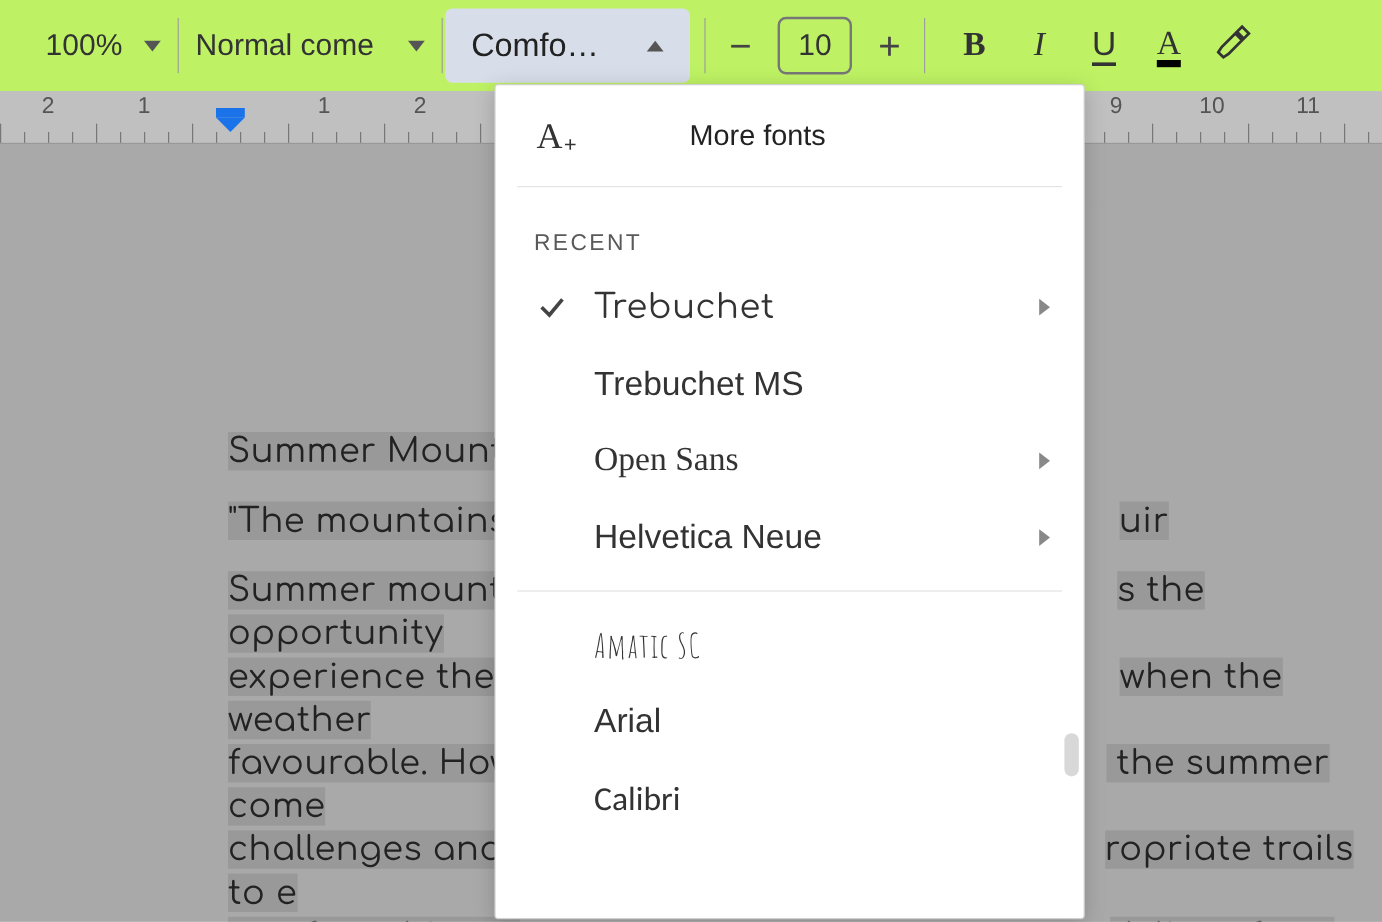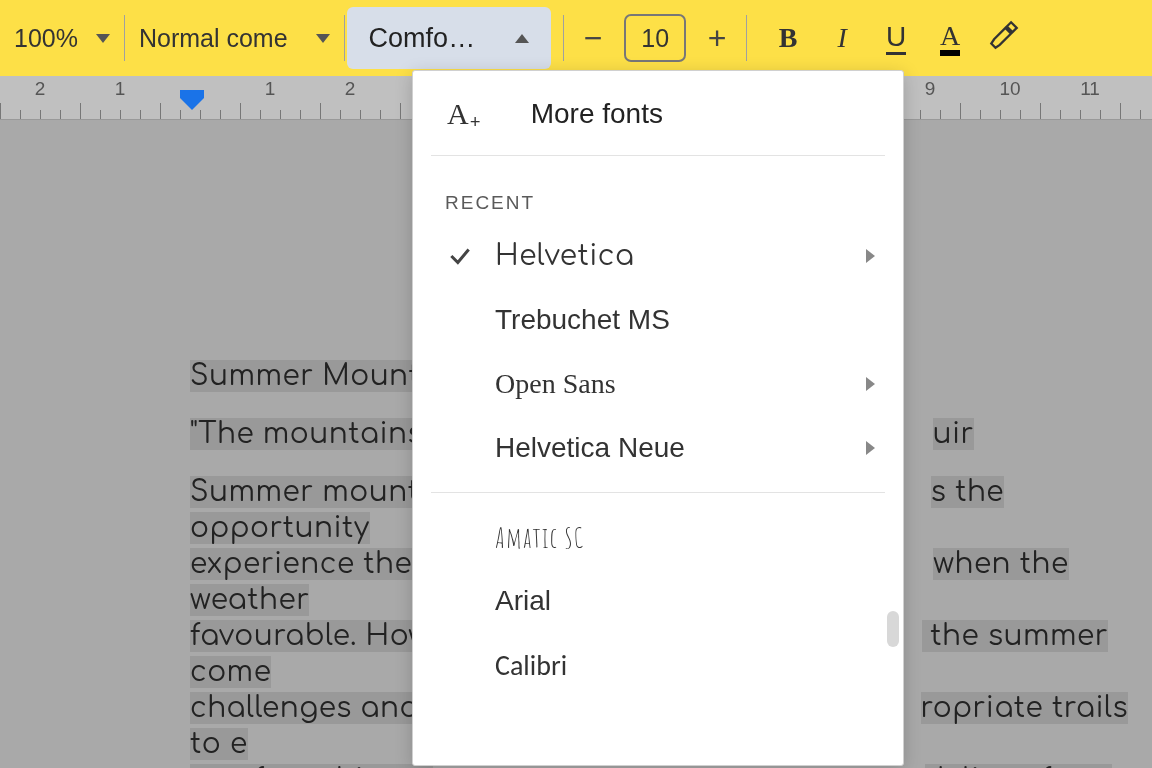--- a/index.html
+++ b/index.html
@@ -1,23 +1,23 @@
 <!DOCTYPE html>
 <html><head>
 <meta charset="utf-8">
 <style>
   * { box-sizing: border-box; margin: 0; padding: 0; }
   html, body { width: 1152px; height: 768px; overflow: hidden; background: #c0c0c0; font-family: Arial, sans-serif; }
   
   .toolbar {
     height: 76px;
-    background: #fde047;
-    display: flex;
-    align-items: center;
-    padding: 0 0;
+    background: #bef264;
+    display: flex;
+    align-items: center;
+    padding: 0 24px;
     gap: 0;
   }
   .toolbar-group {
     display: flex;
     align-items: center;
     height: 100%;
     padding: 0 14px;
   }
   .divider {
     width: 1px;
@@ -159,21 +159,21 @@
     overflow: hidden;
   }
   .more-fonts-row {
     display: flex;
     align-items: center;
     padding: 26px 30px 24px 34px;
     gap: 62px;
   }
   .more-fonts-icon { font-family: Georgia, serif; font-size: 30px; color: #333; font-weight: 400; position: relative; }
   .more-fonts-icon .plus-small { font-size: 19px; position: absolute; right: -12px; bottom: -2px; font-weight: 700; }
-  .more-fonts-label { font-size: 28px; color: #222; }
+  .more-fonts-label { font-size: 24px; color: #222; margin-left: 44px; }
   .hr-line { height: 1px; background: #e3e3e3; margin: 0 18px; }
   .section-label {
     font-size: 19px;
     letter-spacing: 2px;
     color: #5a5a5a;
     padding: 36px 16px 10px 32px;
     font-weight: 500;
   }
   .font-row {
     display: flex;
@@ -355,21 +355,21 @@
   </div>
   <div class="hr-line"></div>
   <div class="section-label">RECENT</div>
   <div id="recent-list">
       <div class="font-row">
         <span class="check-slot">
           <svg class="check-mark-svg" viewBox="0 0 24 24">
             <path d="M4 12 L10 18 L20 6"></path>
           </svg>
         </span>
-        <span class="font-label ff-comfortaa">Helvetica</span>
+        <span class="font-label ff-comfortaa">Trebuchet</span>
         <span class="submenu-tri"></span>
       </div>
       <div class="font-row">
         <span class="check-slot"></span>
         <span class="font-label ff-trebuchet">Trebuchet MS</span>
       </div>
       <div class="font-row">
         <span class="check-slot"></span>
         <span class="font-label ff-opensans">Open Sans</span>
         <span class="submenu-tri"></span>

